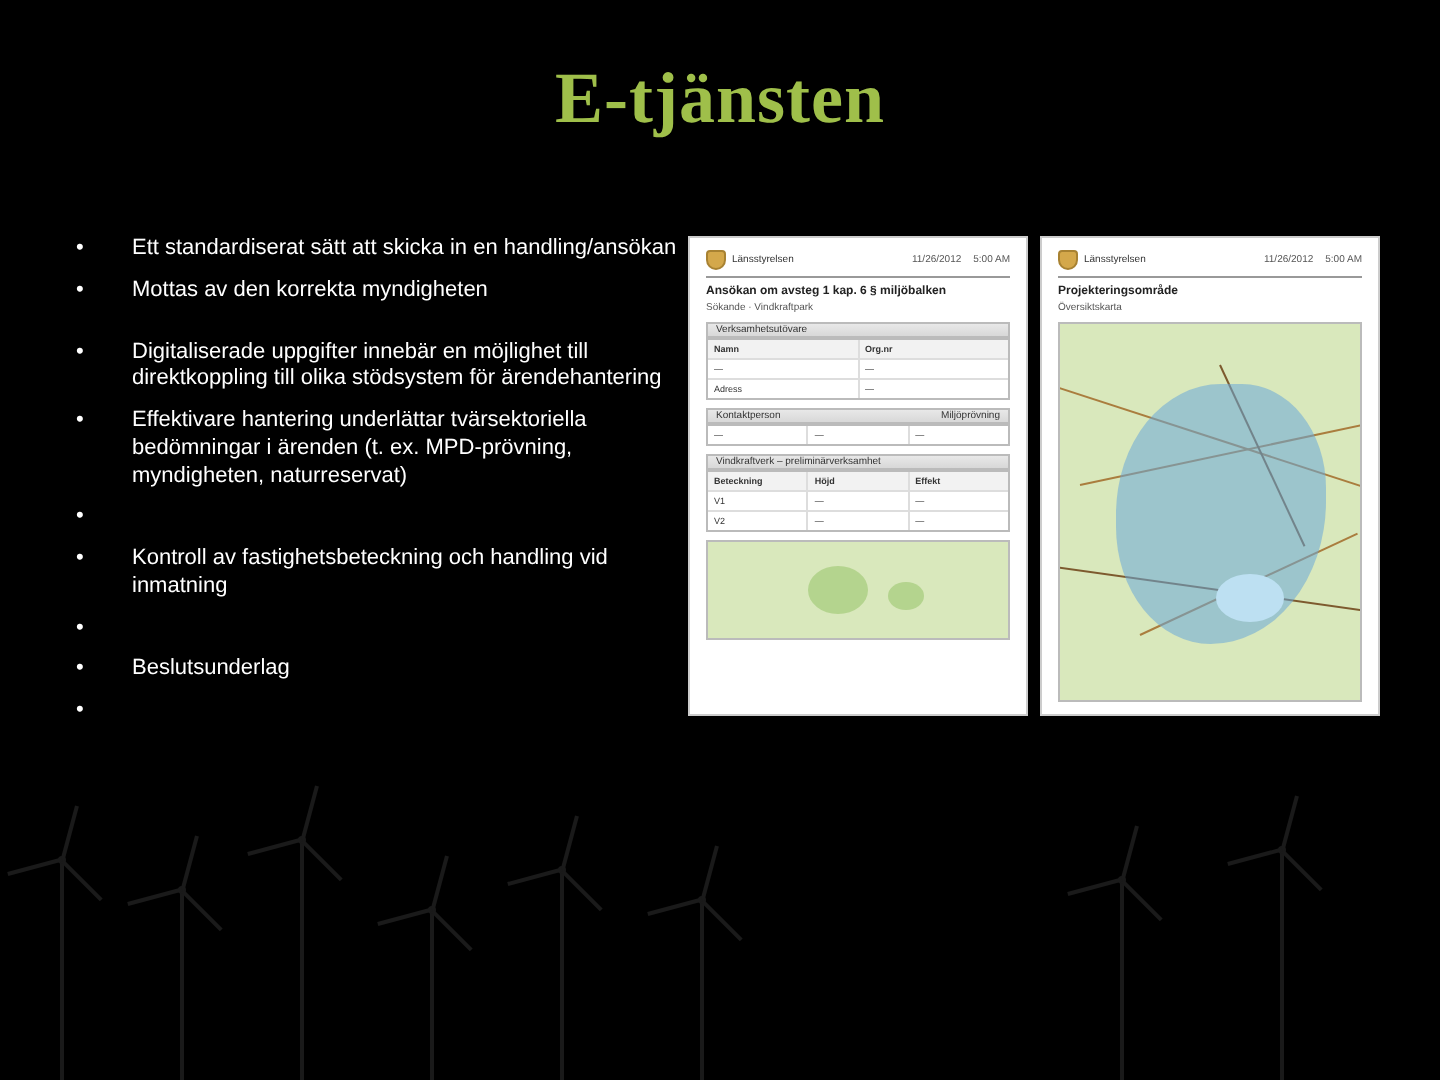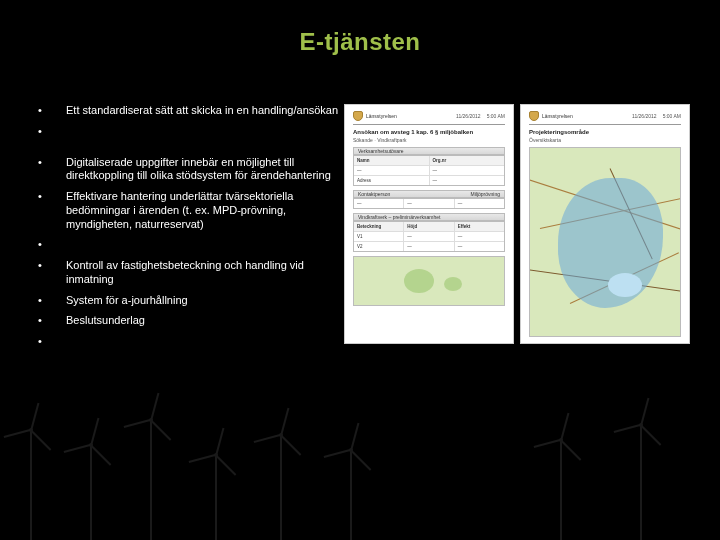--- a/index.html
+++ b/index.html
@@ -1,17 +1,17 @@
 <!DOCTYPE html>
 <html><head>
 <meta charset="utf-8">
 <style>
   * { box-sizing: border-box; margin: 0; padding: 0; }
   html, body { width: 720px; height: 540px; background: #000; font-family: Arial, Helvetica, sans-serif; overflow: hidden; position: relative; }
-  .title { color: #9fbf4a; font-family: Liberation Sans, sans-serif; font-weight: bold; font-size: 24px; text-align: center; padding-top: 28px; letter-spacing: 0.5px; }
+  .title { color: #9fbf4a; font-family: Liberation Serif, serif; font-weight: bold; font-size: 36px; text-align: center; padding-top: 28px; letter-spacing: 0.5px; }
   .content { display: flex; margin-top: 48px; }
   .left { width: 340px; padding-left: 38px; }
   .left ul { list-style: none; }
   .left li { display: flex; color: #fff; font-size: 11px; line-height: 1.25; margin-bottom: 7px; }
   .bullet { width: 6px; flex-shrink: 0; margin-right: 22px; color: #fff; }
   .spacer { height: 10px; }
   .right { width: 352px; margin-left: 4px; display: flex; gap: 6px; }
   .doc { background: #fff; width: 170px; height: 240px; border: 1px solid #ccc; padding: 6px 8px; position: relative; display: flex; flex-direction: column; }
   .doc-header { display: flex; justify-content: space-between; align-items: center; font-size: 5px; color: #333; border-bottom: 1px solid #999; padding-bottom: 3px; margin-bottom: 4px; }
   .crest { display: inline-flex; align-items: center; gap: 3px; font-size: 5px; }
@@ -47,40 +47,40 @@
 
 <div class="content">
   <div class="left">
     <ul>
       <li>
           <span class="bullet">•</span>
           <span>Ett standardiserat sätt att skicka in en handling/ansökan</span>
         </li>
       <li>
           <span class="bullet">•</span>
+          <span>Mottas av den korrekta myndigheten</span>
         </li>
       <div class="spacer"></div>
       <li>
           <span class="bullet">•</span>
           <span>Digitaliserade uppgifter innebär en möjlighet till direktkoppling till olika stödsystem för ärendehantering</span>
         </li>
       <li>
           <span class="bullet">•</span>
           <span>Effektivare hantering underlättar  tvärsektoriella bedömningar i ärenden (t. ex. MPD-prövning, myndigheten, naturreservat)</span>
         </li>
       <li>
           <span class="bullet">•</span>
         </li>
       <li>
           <span class="bullet">•</span>
           <span>Kontroll av fastighetsbeteckning och handling vid inmatning</span>
         </li>
       <li>
           <span class="bullet">•</span>
-          <span>System för a-jourhållning</span>
         </li>
       <li>
           <span class="bullet">•</span>
           <span>Beslutsunderlag</span>
         </li>
       <li>
           <span class="bullet">•</span>
         </li>
     </ul>
   </div>

